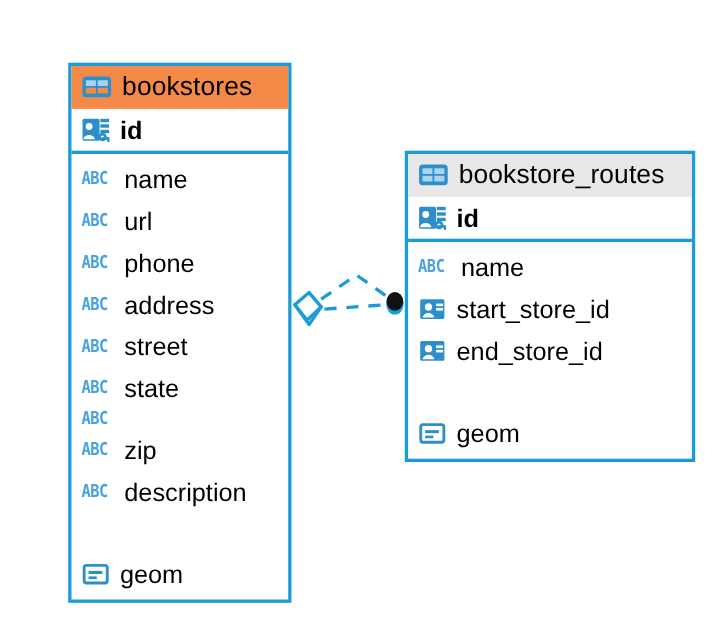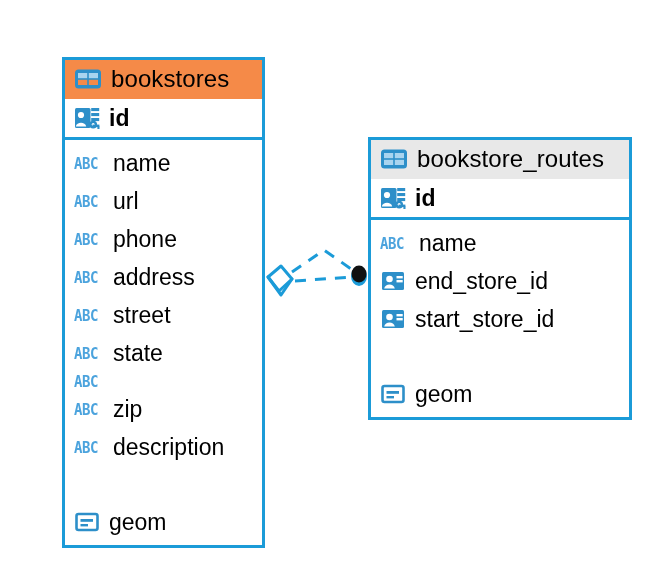--- a/index.html
+++ b/index.html
@@ -255,32 +255,32 @@
       </div>
 
       <div class="field-row">
         <svg class="field-icon" viewBox="0 0 26 26">
           <rect x="2" y="4" width="22" height="18" rx="1.5" fill="#2d8fc9"></rect>
           <circle cx="9.5" cy="11" r="3.3" fill="#ffffff"></circle>
           <path d="M 4.2 20.6 C 5.1 15.1 13.9 15.1 14.8 20.6 Z" fill="#ffffff"></path>
           <rect x="16.5" y="8" width="6.2" height="2.4" fill="#ffffff"></rect>
           <rect x="16.5" y="12" width="6.2" height="2.4" fill="#ffffff"></rect>
         </svg>
-        <span class="field-label">end_store_id</span>
+        <span class="field-label">start_store_id</span>
       </div>
 
       <div class="field-row">
         <svg class="field-icon" viewBox="0 0 26 26">
           <rect x="2" y="4" width="22" height="18" rx="1.5" fill="#2d8fc9"></rect>
           <circle cx="9.5" cy="11" r="3.3" fill="#ffffff"></circle>
           <path d="M 4.2 20.6 C 5.1 15.1 13.9 15.1 14.8 20.6 Z" fill="#ffffff"></path>
           <rect x="16.5" y="8" width="6.2" height="2.4" fill="#ffffff"></rect>
           <rect x="16.5" y="12" width="6.2" height="2.4" fill="#ffffff"></rect>
         </svg>
-        <span class="field-label">start_store_id</span>
+        <span class="field-label">end_store_id</span>
       </div>
 
       <div class="field-row last-data">
         <svg class="field-icon" viewBox="0 0 26 26">
           <rect x="2.5" y="5" width="21" height="16" rx="2" fill="none" stroke="#2d8fc9" stroke-width="2.6"></rect>
           <rect x="6.5" y="10" width="12.5" height="2.8" fill="#2d8fc9"></rect>
           <rect x="6.5" y="15" width="7.5" height="2.4" fill="#2d8fc9"></rect>
         </svg>
         <span class="field-label">geom</span>
       </div>

